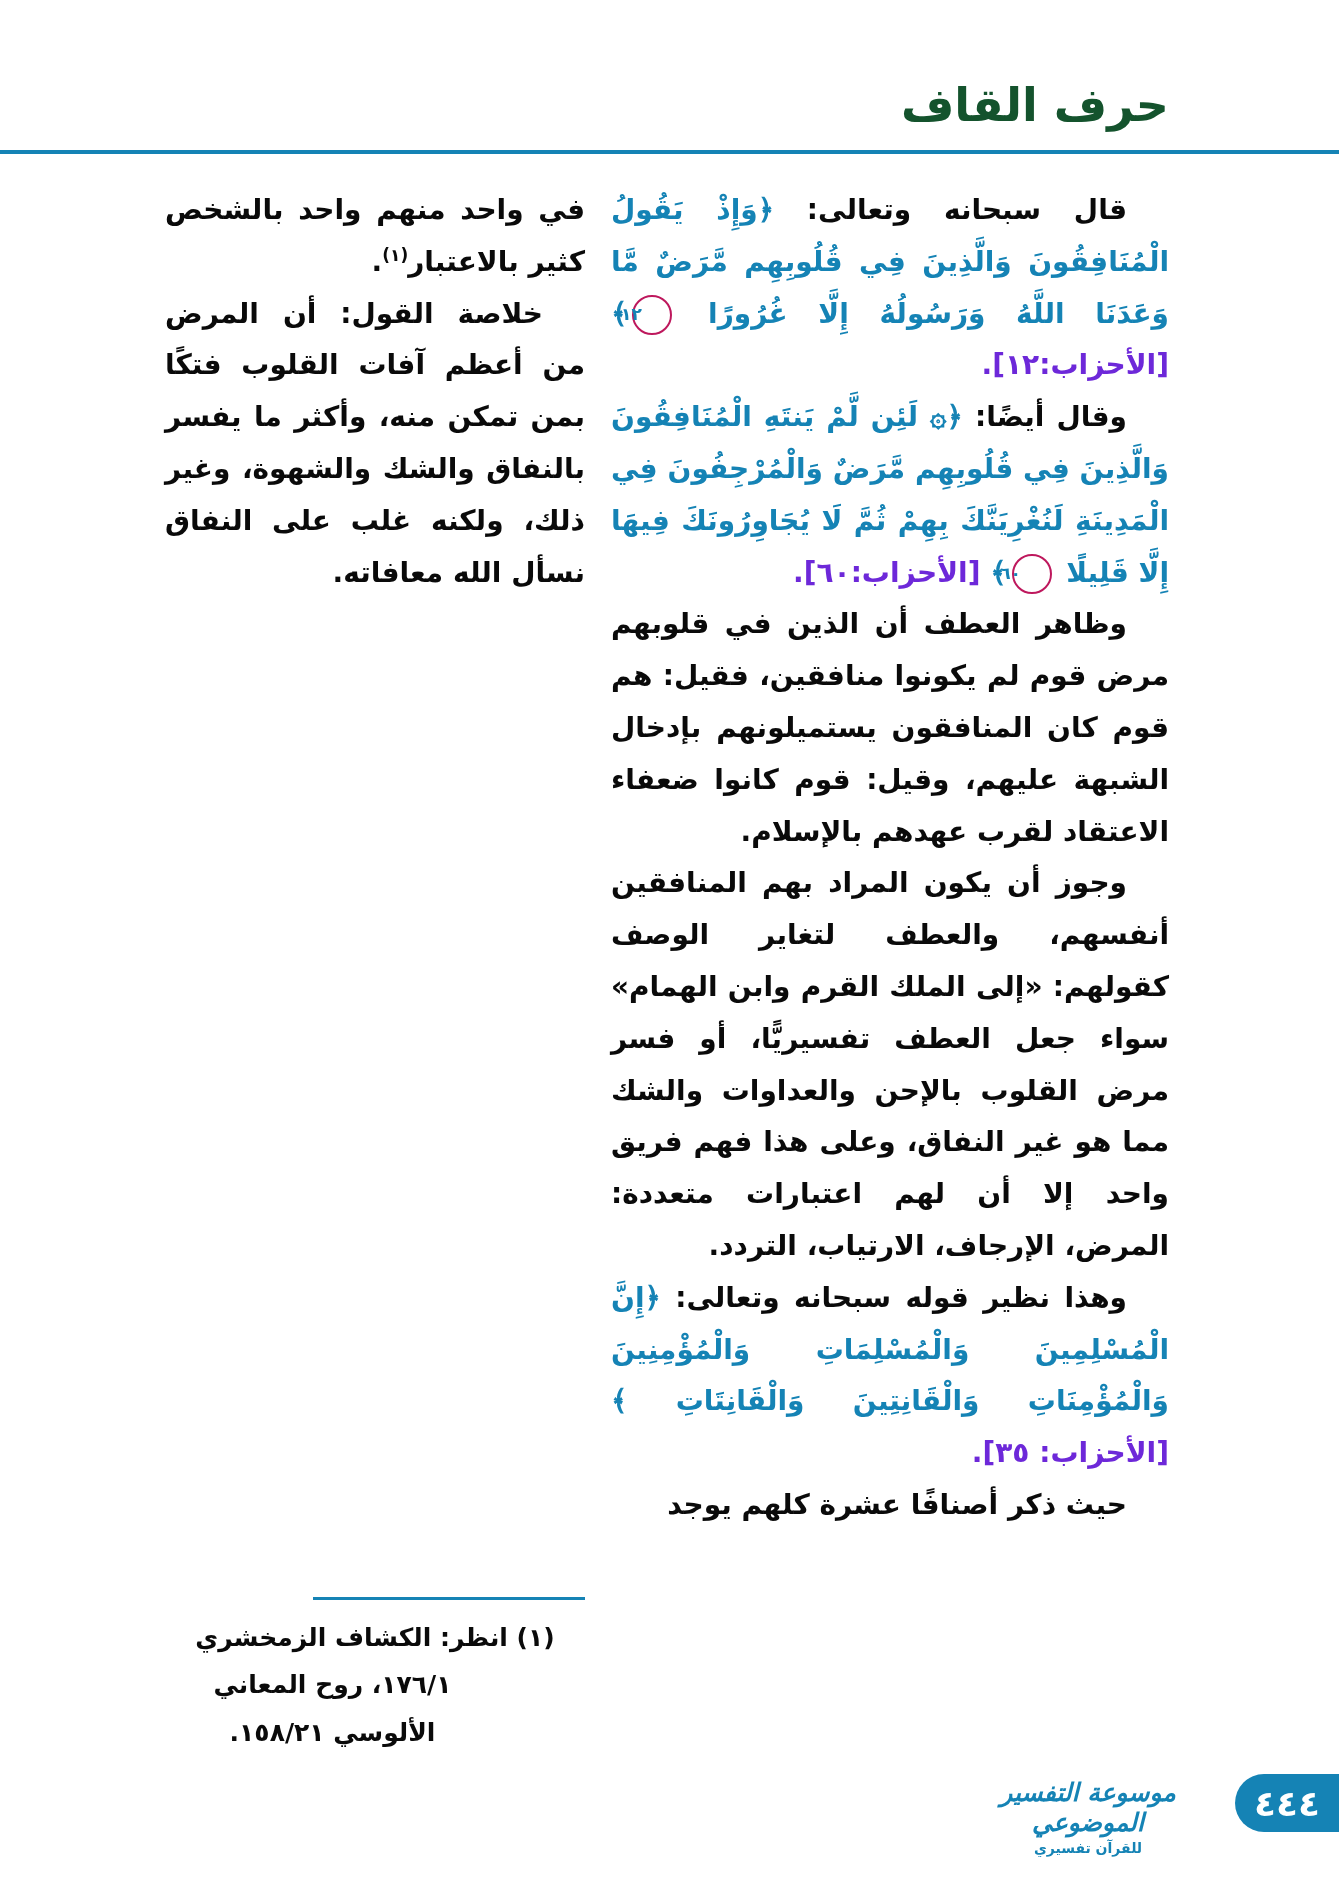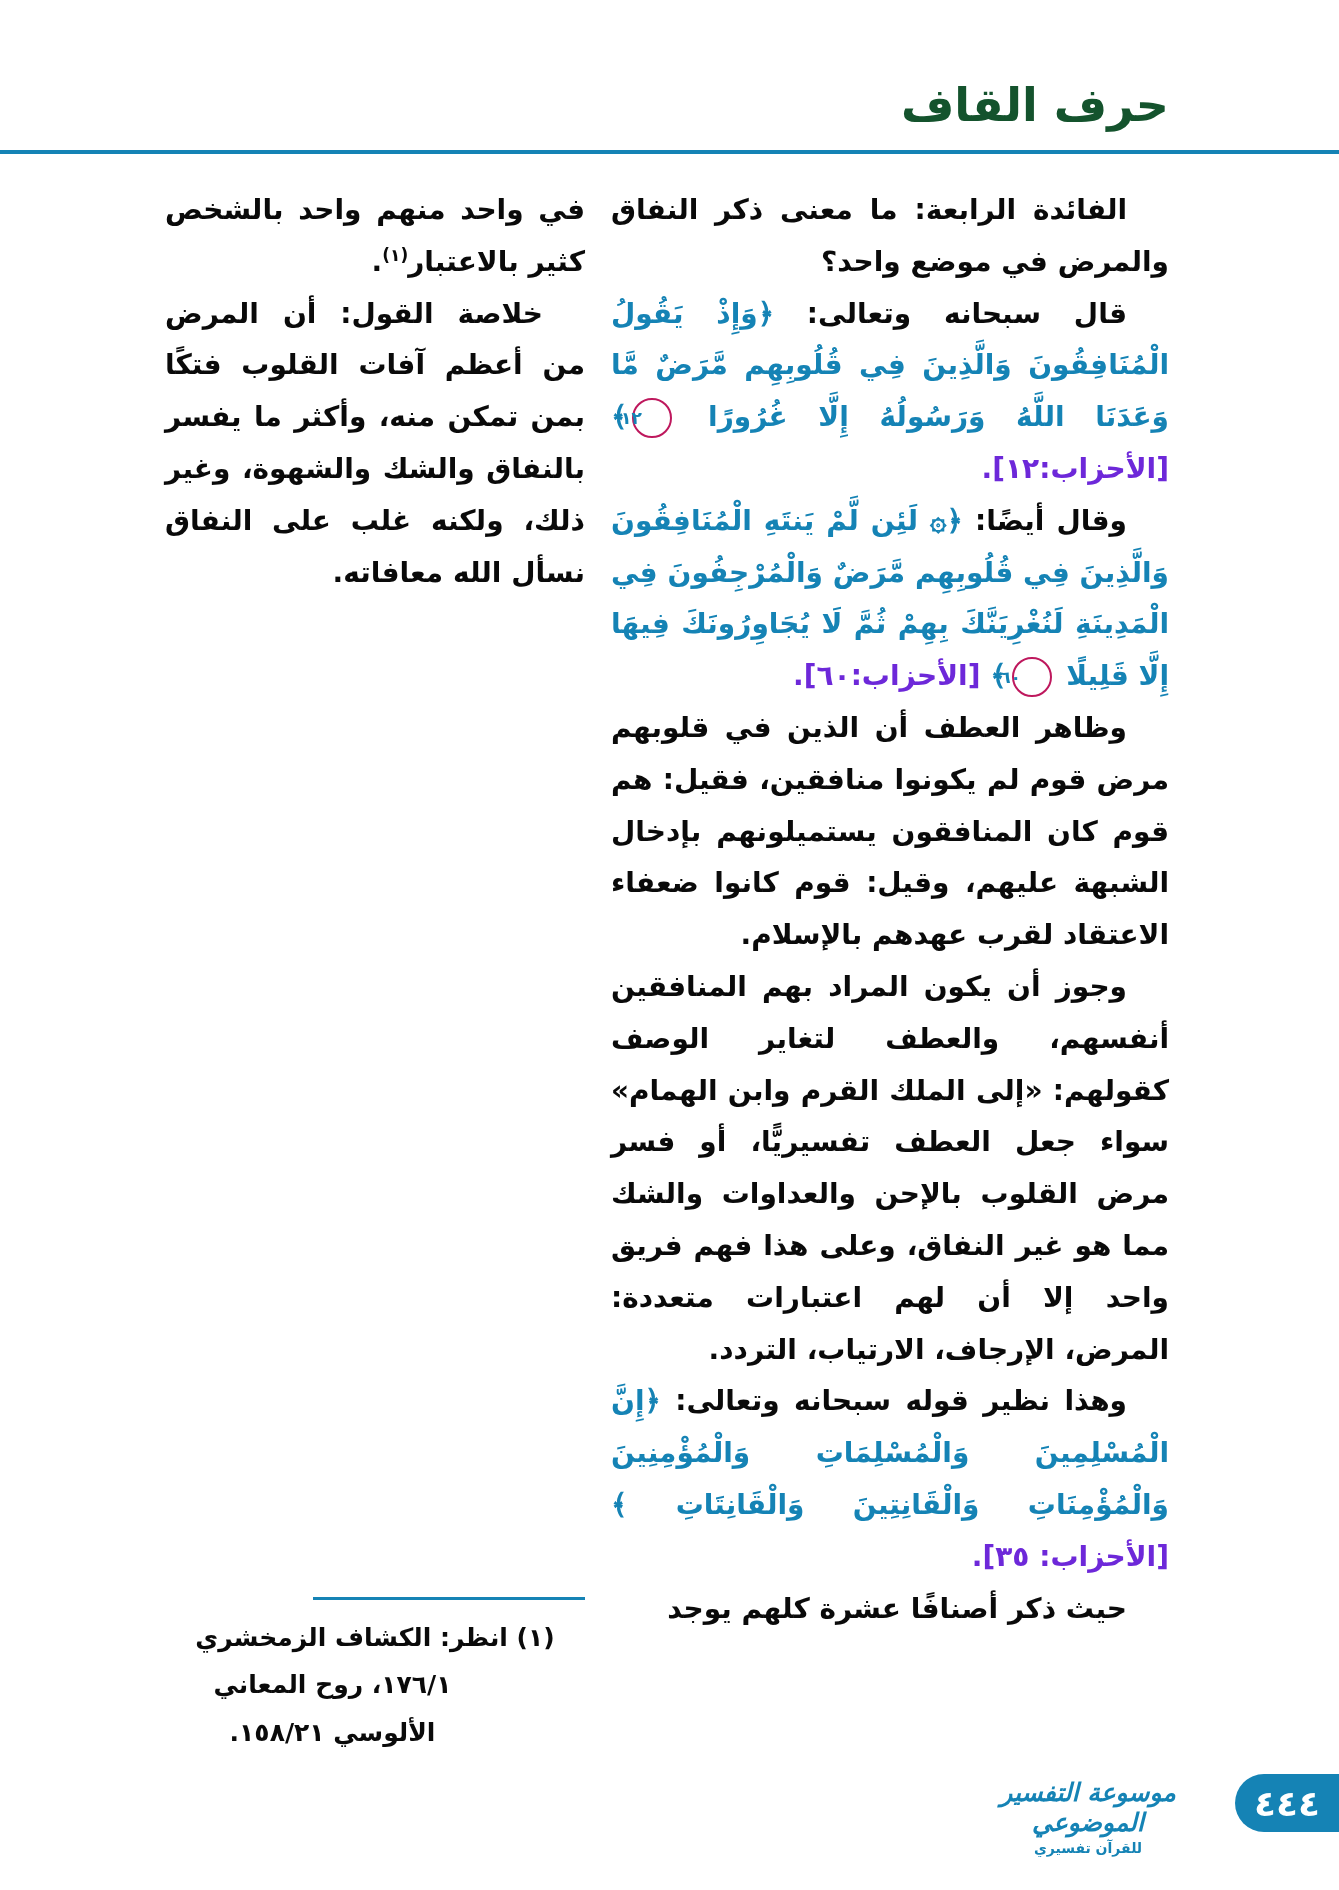--- a/index.html
+++ b/index.html
@@ -85,21 +85,20 @@
 
 <div class="page">
 
   <div class="header-title">حرف القاف</div>
   <div class="header-rule"></div>
 
   <div class="content">
 
     <div class="col-first">
 
-      <p class="body-par indent"><span>الفائدة الرابعة:</span><span> ما معنى ذكر النفاق والمرض في موضع واحد؟</span></p>
 
       <p class="body-par indent"><span>قال سبحانه وتعالى: </span><span class="verse">﴿وَإِذْ يَقُولُ الْمُنَافِقُونَ وَالَّذِينَ فِي قُلُوبِهِم مَّرَضٌ مَّا وَعَدَنَا اللَّهُ وَرَسُولُهُ إِلَّا غُرُورًا </span><span class="aya-circle">١٢</span><span class="verse">﴾</span><span class="ref"> [الأحزاب:١٢].</span></p>
 
       <p class="body-par indent"><span>وقال أيضًا: </span><span class="verse">﴿۞ لَئِن لَّمْ يَنتَهِ الْمُنَافِقُونَ وَالَّذِينَ فِي قُلُوبِهِم مَّرَضٌ وَالْمُرْجِفُونَ فِي الْمَدِينَةِ لَنُغْرِيَنَّكَ بِهِمْ ثُمَّ لَا يُجَاوِرُونَكَ فِيهَا إِلَّا قَلِيلًا </span><span class="aya-circle">٦٠</span><span class="verse">﴾</span><span class="ref"> [الأحزاب:٦٠].</span></p>
 
       <p class="body-par indent"><span>وظاهر العطف أن الذين في قلوبهم مرض قوم لم يكونوا منافقين، فقيل: هم قوم كان المنافقون يستميلونهم بإدخال الشبهة عليهم، وقيل: قوم كانوا ضعفاء الاعتقاد لقرب عهدهم بالإسلام.</span></p>
 
       <p class="body-par indent"><span>وجوز أن يكون المراد بهم المنافقين أنفسهم، والعطف لتغاير الوصف كقولهم: «إلى الملك القرم وابن الهمام» سواء جعل العطف تفسيريًّا، أو فسر مرض القلوب بالإحن والعداوات والشك مما هو غير النفاق، وعلى هذا فهم فريق واحد إلا أن لهم اعتبارات متعددة: المرض، الإرجاف، الارتياب، التردد.</span></p>
 
       <p class="body-par indent"><span>وهذا نظير قوله سبحانه وتعالى: </span><span class="verse">﴿إِنَّ الْمُسْلِمِينَ وَالْمُسْلِمَاتِ وَالْمُؤْمِنِينَ وَالْمُؤْمِنَاتِ وَالْقَانِتِينَ وَالْقَانِتَاتِ ﴾</span><span class="ref"> [الأحزاب: ٣٥].</span></p>

